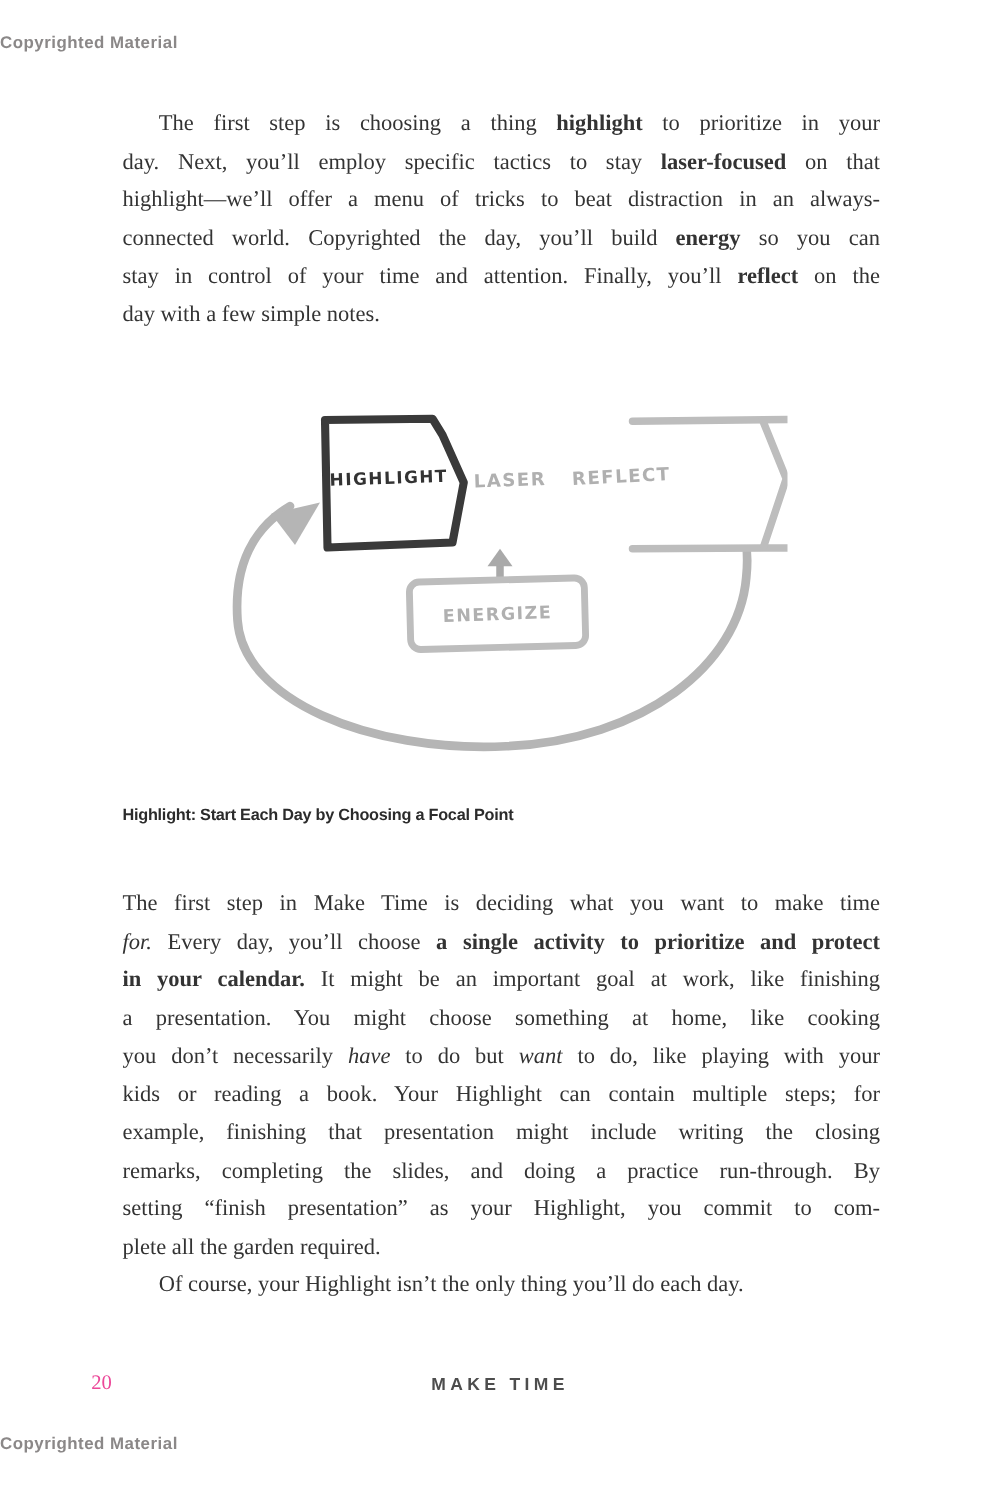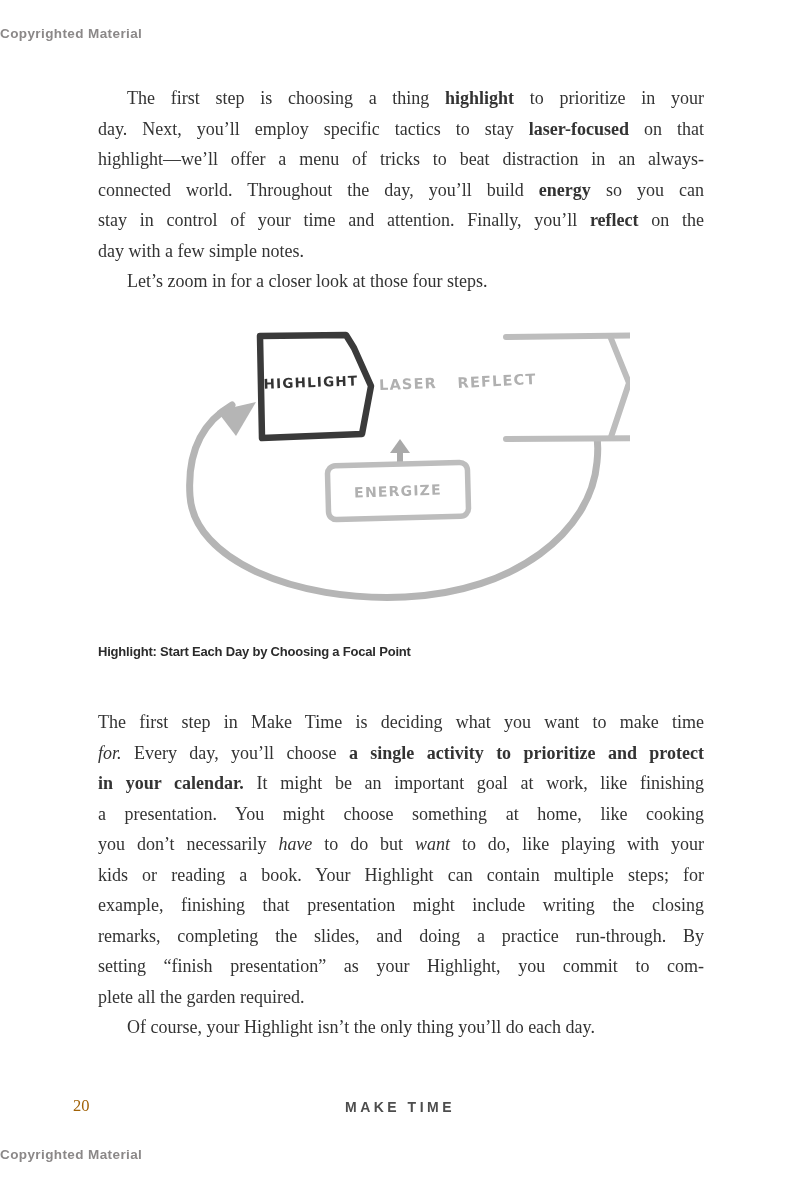--- a/index.html
+++ b/index.html
@@ -60,21 +60,21 @@
   .hand {
     font-family: "DejaVu Sans", sans-serif;
     font-weight: bold;
     letter-spacing: 1.2px;
   }
 
   #footer-pagenum {
     position: absolute;
     left: 73px; top: 1096px;
     font-size: 16.5px;
-    color: #a16207;
+    color: #ec4899;
   }
   #footer-title {
     position: absolute;
     left: 0; top: 1099px;
     width: 800px;
     text-align: center;
     font-family: "Liberation Sans", "DejaVu Sans", sans-serif;
     font-weight: bold;
     font-size: 14px;
     letter-spacing: 3.5px;
@@ -85,24 +85,23 @@
 <body>
 
 <div id="page">
 
   <div id="copyright-top" class="copyright">Copyrighted Material</div>
 
   <div id="body-1" class="textblock">
       <div class="bookline indent"><span>The first step is choosing a thing </span><span class="b">highlight</span><span> to prioritize in your</span></div>
       <div class="bookline"><span>day. Next, you’ll employ specific tactics to stay </span><span class="b">laser-focused</span><span> on that</span></div>
       <div class="bookline"><span>highlight—we’ll offer a menu of tricks to beat distraction in an always-</span></div>
-      <div class="bookline"><span>connected world. Throughout the day, you’ll build </span><span class="b">energy</span><span> so you can</span></div>
+      <div class="bookline"><span>connected world. Copyrighted the day, you’ll build </span><span class="b">energy</span><span> so you can</span></div>
       <div class="bookline"><span>stay in control of your time and attention. Finally, you’ll </span><span class="b">reflect</span><span> on the</span></div>
       <div class="bookline last"><span>day with a few simple notes.</span></div>
-      <div class="bookline last indent"><span>Let’s zoom in for a closer look at those four steps.</span></div>
     </div>
 
   <svg id="diagram" viewBox="0 0 460 310">
 
     <path d="M 385 72 C 419 85 431 114 427 152 C 421 222 345 282 235 287 C 125 292 24 250 20 186 C 17 142 33 112 62 95" fill="none" stroke-width="7" stroke-linecap="round" stroke="#b5b5b5"></path>
     <polygon points="86,92 47,101 66,126" fill="#b5b5b5"></polygon>
 
     <path d="M 336 27 L 516 25 L 549 71 L 517 128 L 336 129" fill="#ffffff" stroke-width="6" stroke-linejoin="round" stroke-linecap="round" stroke="#bdbdbd"></path>
     <path d="M 440 26 L 459 73 L 441 127" fill="none" stroke-width="6" stroke-linejoin="round" stroke-linecap="round" stroke="#bdbdbd"></path>
 

